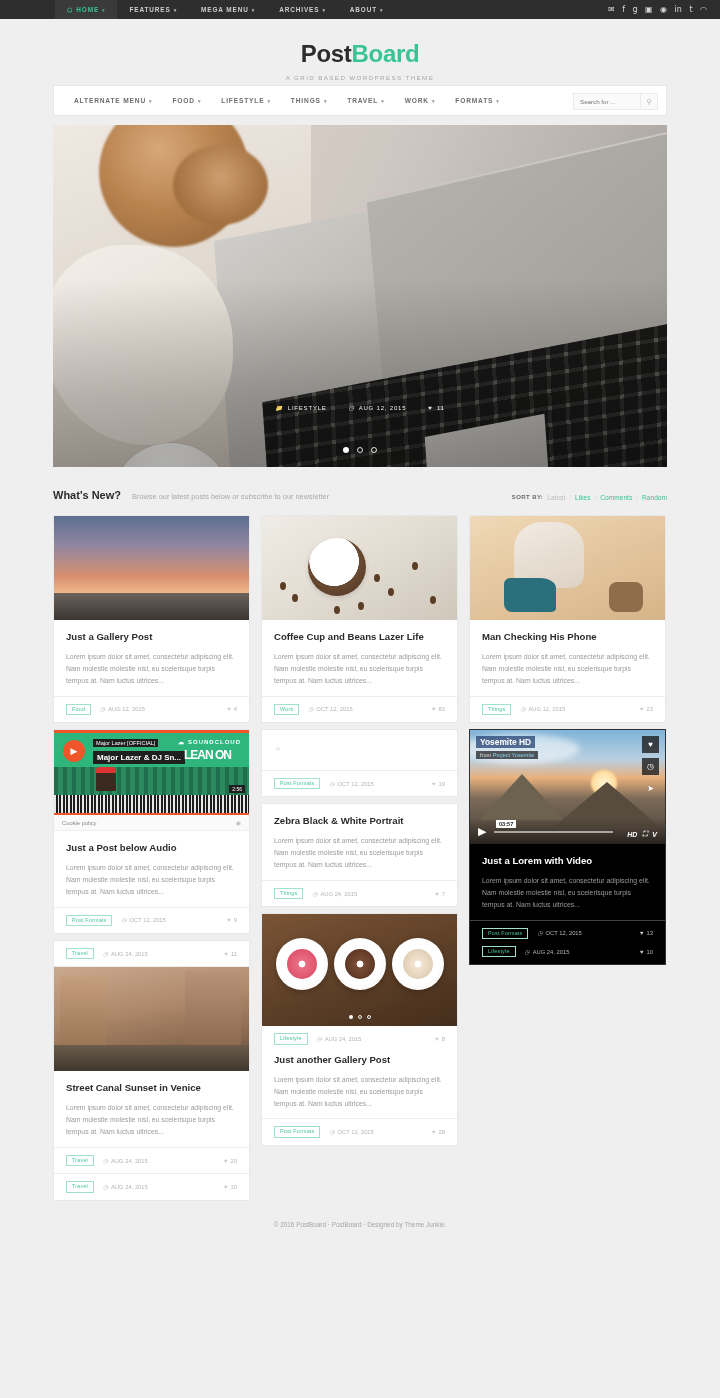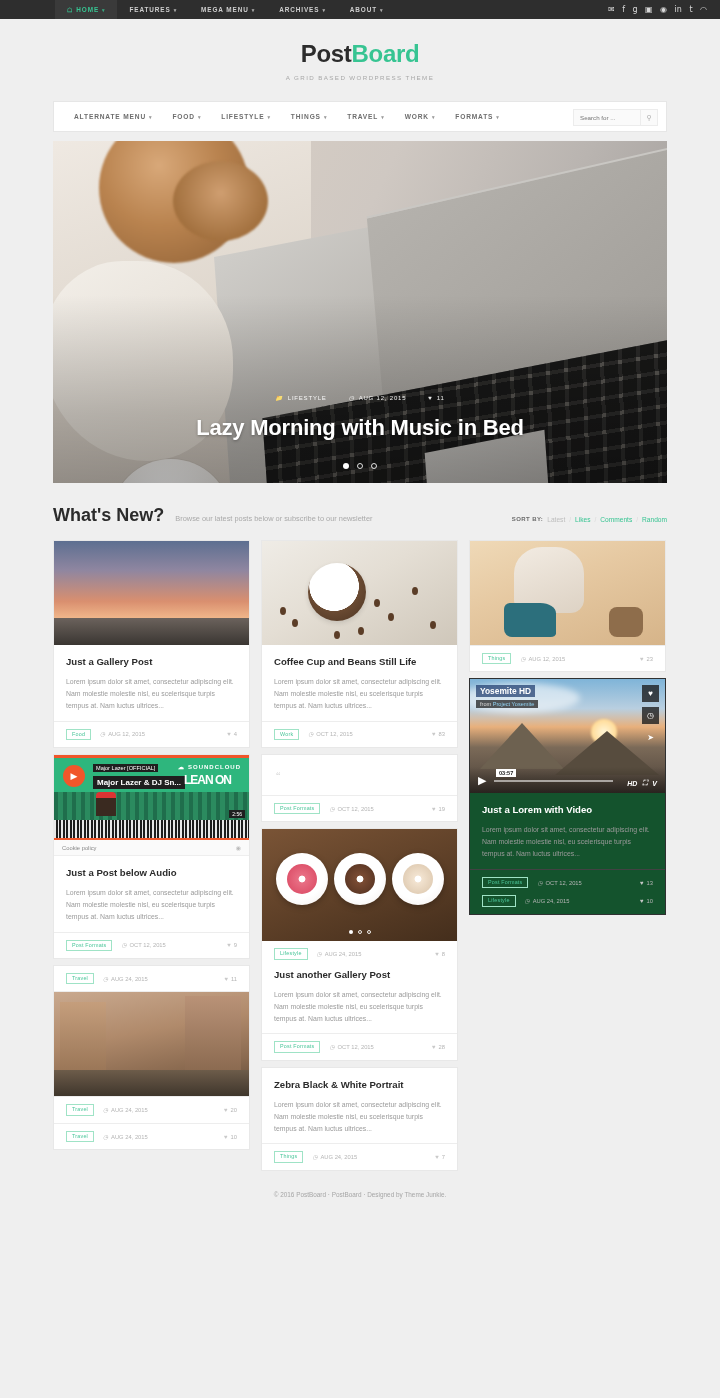--- a/index.html
+++ b/index.html
@@ -22,21 +22,21 @@
     font-size:6.4px; letter-spacing:.9px; color:#cfcfcf; font-weight:bold;
     padding:0 12px; height:19px; line-height:19px; white-space:nowrap;
   }
   .topnav .item.active{ background:#3a3a3a; color:#37c492; }
   .topnav .caret{ font-size:5px; margin-left:3px; opacity:.8; }
   .home-ico{ font-size:6px; margin-right:3px; }
   .social{ position:absolute; right:13px; top:0; height:19px; display:flex; align-items:center; gap:7.5px;}
   .social span{ color:#d8d8d8; font-size:8px; line-height:1; display:block; font-family:"DejaVu Sans", sans-serif;}
 
   
-  .header{ padding:23px 0 20px; text-align:center; background:#efefef;}
+  .header{ padding:23px 0 4px; text-align:center; background:#efefef;}
   .logo{ font-size:24px; font-weight:bold; letter-spacing:-.3px; line-height:1; }
   .logo .a{ color:#2c2c2c; }
   .logo .b{ color:#37c492; }
   .tagline{ margin-top:8px; font-size:6.2px; letter-spacing:1.4px; color:#a8a8a8; }
 
   
   .wrap{ width:614px; margin:0 auto; }
   .menubar{
     background:#fff; border:1px solid #e6e6e6; height:31px; display:flex;
     align-items:center; padding:0 10px; position:relative;
@@ -131,33 +131,33 @@
   .hero-title{
     color:#fff; font-size:22px; font-weight:bold; letter-spacing:-.2px;
     text-shadow:0 1px 3px rgba(0,0,0,.32);
   }
   .dots{ position:absolute; left:0; right:0; bottom:14px; display:flex; justify-content:center; gap:8px;}
   .dots i{ width:6px; height:6px; border-radius:50%; border:1px solid rgba(255,255,255,.85); display:block;}
   .dots i.on{ background:#fff; }
 
   
   .sechead{ display:flex; align-items:baseline; margin:22px 0 14px; }
-  .sechead h2{ margin:0; font-size:18px; color:#2b2b2b; font-weight:bold; }
+  .sechead h2{ margin:0; font-size:11px; color:#2b2b2b; font-weight:bold; }
   .sechead .sub{ margin-left:11px; font-size:7.4px; color:#a9a9a9; }
   .sort{ margin-left:auto; font-size:6.6px; color:#b0b0b0; display:flex; gap:4px; align-items:center;}
   .sort .lbl{ color:#6a6a6a; font-weight:bold; letter-spacing:.4px; font-size:6px;}
   .sort .opt{ color:#37c492; }
   .sort .opt.cur{ color:#bdbdbd; }
   .sort .sep{ color:#d8d8d8; }
 
   
   .grid{ display:flex; gap:11px; align-items:flex-start; }
   .col{ width:197px; display:flex; flex-direction:column; gap:6px; }
   .card{ background:#fff; border:1px solid #e8e8e8; overflow:hidden; }
-  .card.dark{ background:#14532d; border-color:#2f3031; }
+  .card.dark{ background:#000000; border-color:#2f3031; }
   .thumb{ height:104px; position:relative; overflow:hidden; }
   .card-body{ padding:11px 12px 9px; }
   .card-title{ font-size:9.6px; font-weight:bold; color:#2b2b2b; margin:0 0 8px; line-height:1.25;}
   .card.dark .card-title{ color:#fff; }
   .excerpt{ font-size:6.9px; line-height:1.72; color:#9b9b9b; margin:0; }
   .card.dark .excerpt{ color:#9a9a9a; }
   .meta{
     display:flex; align-items:center; gap:9px; padding:7px 12px;
     border-top:1px solid #ededed; font-size:5.8px; color:#b5b5b5;
   }
@@ -356,21 +356,20 @@
           </span>
         <span>
             <i>◷</i>
             <em style="font-style:normal">AUG 12, 2015</em>
           </span>
         <span>
             <i>♥</i>
             <em style="font-style:normal">11</em>
           </span>
       </div>
-      <div class="hero-title">Lazy Morning with Music in Bed</div>
     </div>
     <div class="dots">
       <i class="on"></i>
       <i></i>
       <i></i>
     </div>
   </div>
 
   <div class="sechead">
     <h2>What's New?</h2>
@@ -465,20 +464,24 @@
           <span class="likes">
               <i class="heart">♥</i>
               <em style="font-style:normal">11</em>
             </span>
         </div>
         <div class="thumb t-venice">
           <div class="b1"></div>
             <div class="b2"></div>
             <div class="water"></div>
         </div>
+        <div class="card-body">
+          <h3 class="card-title">Street Canal Sunset in Venice</h3>
+          <p class="excerpt">Lorem ipsum dolor sit amet, consectetur adipiscing elit. Nam molestie molestie nisl, eu scelerisque turpis tempus at. Nam luctus ultrices...</p>
+        </div>
         <div class="meta">
           <span class="tag">Travel</span>
           <span class="date">
               <i>◷</i>
               <em style="font-style:normal">AUG 24, 2015</em>
             </span>
           <span class="likes">
               <i class="heart">♥</i>
               <em style="font-style:normal">20</em>
             </span>
@@ -506,21 +509,21 @@
           <div class="bean" style="left:18px;top:66px"></div>
           <div class="bean" style="left:30px;top:78px"></div>
           <div class="bean" style="left:112px;top:58px"></div>
           <div class="bean" style="left:126px;top:72px"></div>
           <div class="bean" style="left:150px;top:46px"></div>
           <div class="bean" style="left:168px;top:80px"></div>
           <div class="bean" style="left:72px;top:90px"></div>
           <div class="bean" style="left:96px;top:86px"></div>
         </div>
         <div class="card-body">
-          <h3 class="card-title">Coffee Cup and Beans Still Life</h3>
+          <h3 class="card-title">Coffee Cup and Beans Lazer Life</h3>
           <p class="excerpt">Lorem ipsum dolor sit amet, consectetur adipiscing elit. Nam molestie molestie nisl, eu scelerisque turpis tempus at. Nam luctus ultrices...</p>
         </div>
         <div class="meta">
           <span class="tag">Work</span>
           <span class="date">
               <i>◷</i>
               <em style="font-style:normal">OCT 12, 2015</em>
             </span>
           <span class="likes">
               <i class="heart">♥</i>
@@ -535,20 +538,38 @@
         </div>
         <div class="meta">
           <span class="tag">Post Formats</span>
           <span class="date">
               <i>◷</i>
               <em style="font-style:normal">OCT 12, 2015</em>
             </span>
           <span class="likes">
               <i class="heart">♥</i>
               <em style="font-style:normal">19</em>
+            </span>
+        </div>
+      </div>
+
+      <div class="card">
+        <div class="card-body">
+          <h3 class="card-title">Zebra Black &amp; White Portrait</h3>
+          <p class="excerpt">Lorem ipsum dolor sit amet, consectetur adipiscing elit. Nam molestie molestie nisl, eu scelerisque turpis tempus at. Nam luctus ultrices...</p>
+        </div>
+        <div class="meta">
+          <span class="tag">Things</span>
+          <span class="date">
+              <i>◷</i>
+              <em style="font-style:normal">AUG 24, 2015</em>
+            </span>
+          <span class="likes">
+              <i class="heart">♥</i>
+              <em style="font-style:normal">7</em>
             </span>
         </div>
       </div>
 
       <div class="card">
         <div class="thumb t-donut" style="height:112px">
           <div class="plate" style="left:14px"></div>
             <div class="pink" style="left:25px;top:35px"></div>
           <div class="plate" style="left:72px"></div>
             <div class="pink" style="left:83px;top:35px;background:radial-gradient(circle at 50% 50%, #fff 0 16%, #7a4b33 17%, #4f2f1f 100%)"></div>
@@ -581,47 +602,33 @@
               <i>◷</i>
               <em style="font-style:normal">OCT 12, 2015</em>
             </span>
           <span class="likes">
               <i class="heart">♥</i>
               <em style="font-style:normal">28</em>
             </span>
         </div>
       </div>
 
-      <div class="card">
-        <div class="card-body">
-          <h3 class="card-title">Zebra Black &amp; White Portrait</h3>
-          <p class="excerpt">Lorem ipsum dolor sit amet, consectetur adipiscing elit. Nam molestie molestie nisl, eu scelerisque turpis tempus at. Nam luctus ultrices...</p>
-        </div>
-        <div class="meta">
-          <span class="tag">Things</span>
-          <span class="date">
-              <i>◷</i>
-              <em style="font-style:normal">AUG 24, 2015</em>
-            </span>
-          <span class="likes">
-              <i class="heart">♥</i>
-              <em style="font-style:normal">7</em>
-            </span>
-        </div>
-      </div>
-
     </div>
 
     <div class="col">
 
       <div class="card">
         <div class="thumb t-craft">
           <div class="person"></div>
             <div class="teal"></div>
             <div class="pot"></div>
+        </div>
+        <div class="card-body">
+          <h3 class="card-title">Man Checking His Phone</h3>
+          <p class="excerpt">Lorem ipsum dolor sit amet, consectetur adipiscing elit. Nam molestie molestie nisl, eu scelerisque turpis tempus at. Nam luctus ultrices...</p>
         </div>
         <div class="meta">
           <span class="tag">Things</span>
           <span class="date">
               <i>◷</i>
               <em style="font-style:normal">AUG 12, 2015</em>
             </span>
           <span class="likes">
               <i class="heart">♥</i>
               <em style="font-style:normal">23</em>

